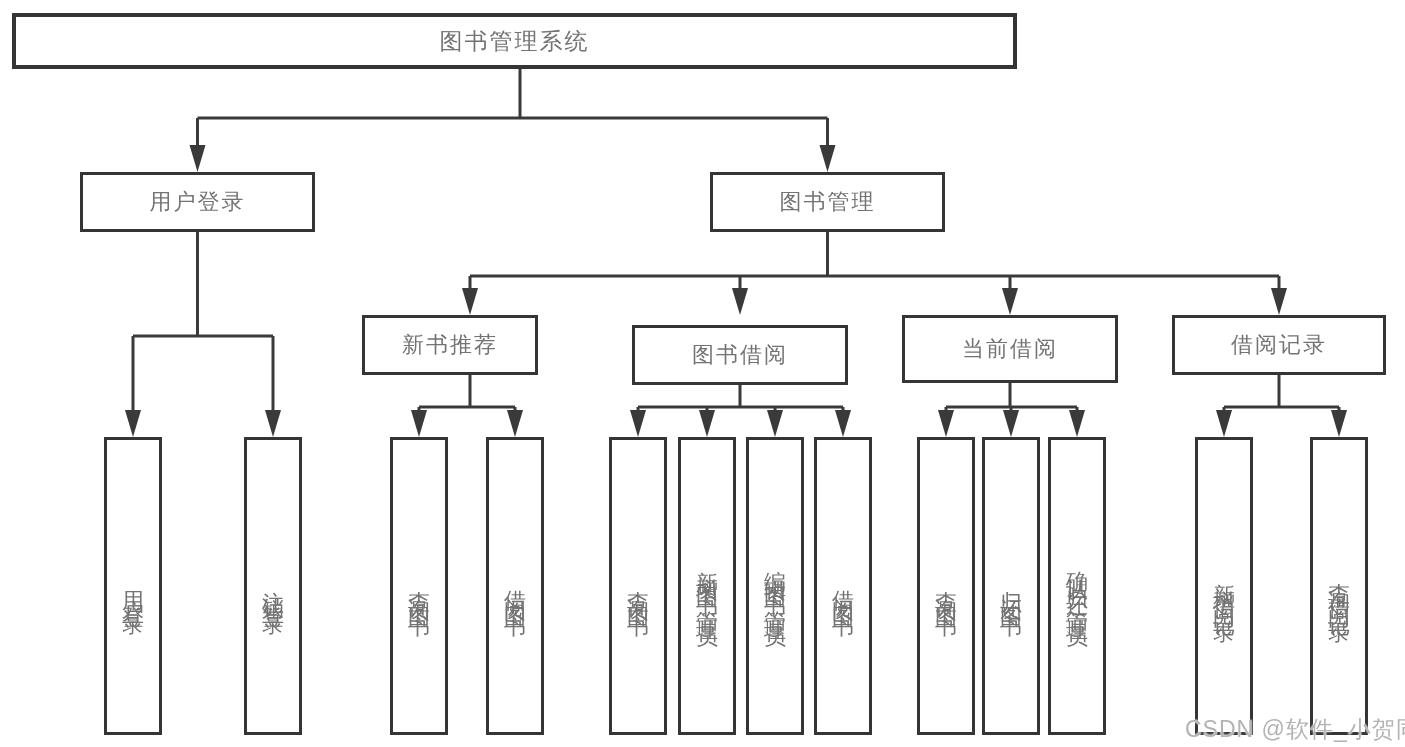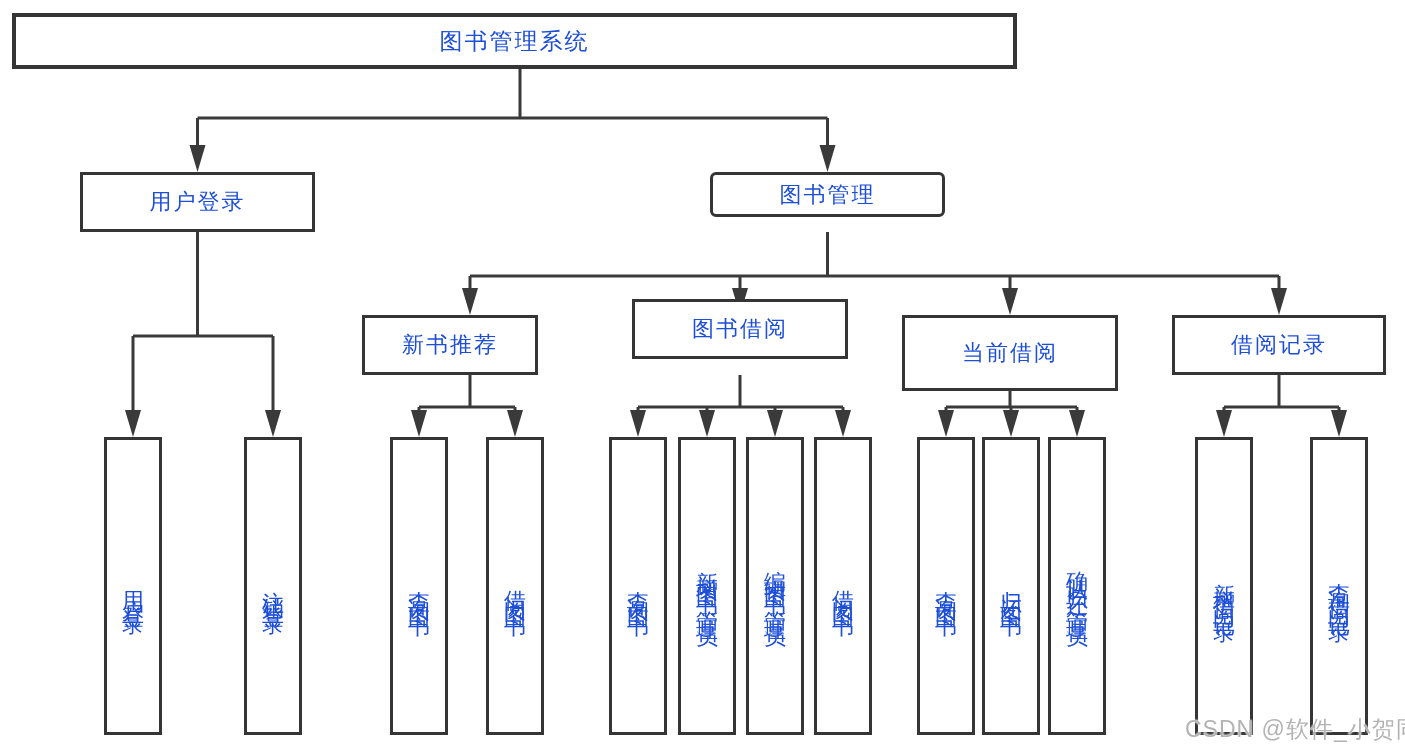--- a/index.html
+++ b/index.html
@@ -30,21 +30,21 @@
     stroke:none;
   }
   .node {
     position:absolute;
     background:#ffffff;
     border:3px solid #353535;
     display:flex;
     align-items:center;
     justify-content:center;
     font-size:22px;
-    color:#1d4ed8;
+    color:#737373;
     letter-spacing:2px;
   }
   .node.root { border-width:4px; font-size:23px; }
   .vnode {
     writing-mode:vertical-rl;
     text-orientation:mixed;
     letter-spacing:8px;
     line-height:1.1;
     padding-top:6px;
   }
@@ -111,25 +111,25 @@
     <g>
       <path d="M1279 375 V407 M1224 407 H1339 M1224 407 V414 M1339 407 V414"></path>
       <polygon points="1216,410 1232,410 1224,437"></polygon>
       <polygon points="1331,410 1347,410 1339,437"></polygon>
     </g>
   </svg>
 
   <div class="node root" style="left:12px;top:13px;width:1005px;height:56px;">图书管理系统</div>
 
   <div class="node" style="left:80px;top:172px;width:235px;height:60px;">用户登录</div>
-  <div class="node" style="left:710px;top:172px;width:235px;height:45px;border-radius:6px;">图书管理</div>
+  <div class="node" style="left:710px;top:172px;width:235px;height:60px;">图书管理</div>
 
   <div class="node" style="left:362px;top:315px;width:176px;height:60px;">新书推荐</div>
-  <div class="node" style="left:632px;top:299px;width:216px;height:60px;">图书借阅</div>
-  <div class="node" style="left:902px;top:315px;width:216px;height:76px;">当前借阅</div>
+  <div class="node" style="left:632px;top:325px;width:216px;height:60px;">图书借阅</div>
+  <div class="node" style="left:902px;top:315px;width:216px;height:68px;">当前借阅</div>
   <div class="node" style="left:1172px;top:315px;width:214px;height:60px;">借阅记录</div>
 
   <div class="node vnode" style="left:104px;top:437px;width:58px;height:298px;">用户登录</div>
   <div class="node vnode" style="left:244px;top:437px;width:58px;height:298px;">注销登录</div>
 
   <div class="node vnode" style="left:390px;top:437px;width:58px;height:298px;">查询图书</div>
   <div class="node vnode" style="left:486px;top:437px;width:58px;height:298px;">借阅图书</div>
 
   <div class="node vnode" style="left:609px;top:437px;width:58px;height:298px;">查询图书</div>
   <div class="node vnode" style="left:678px;top:437px;width:58px;height:298px;">新增图书（管理员）</div>

